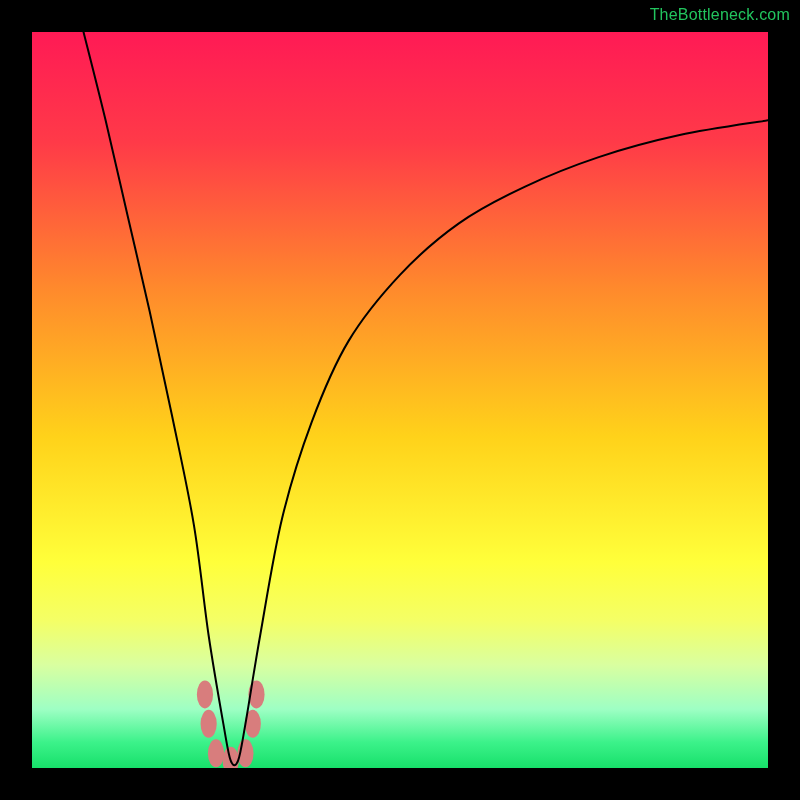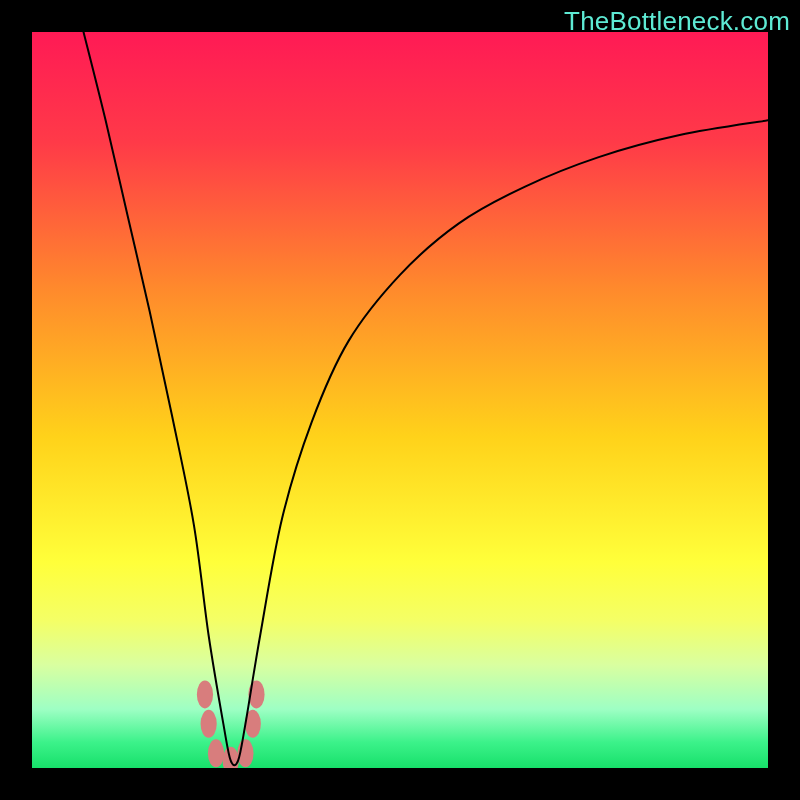--- a/index.html
+++ b/index.html
@@ -28,22 +28,22 @@
   }
   .gradient {
     position: absolute;
     top: 0; left: 0;
     width: 100%; height: 100%;
   }
   .watermark {
     position: absolute;
     top: 6px;
     right: 10px;
-    color: #5eead4;
-    font-size: 26px;
+    color: #22c55e;
+    font-size: 16px;
     font-weight: 500;
     letter-spacing: 0.2px;
   }
   svg.curves {
     position: absolute;
     top: 0; left: 0;
     width: 100%;
     height: 100%;
   }
 </style>

